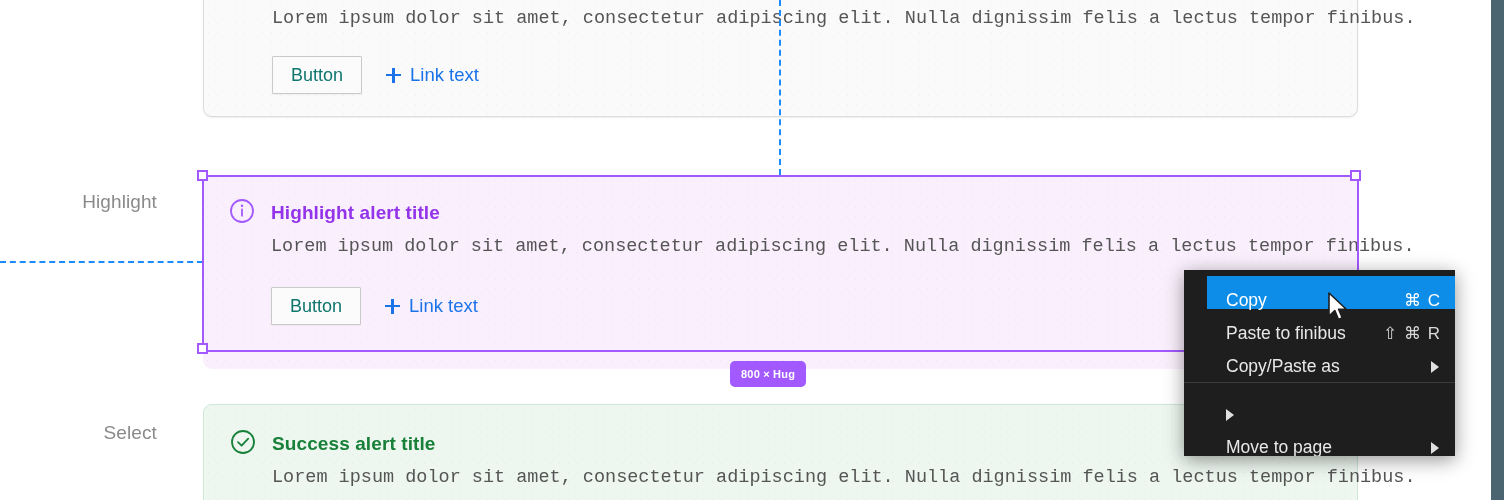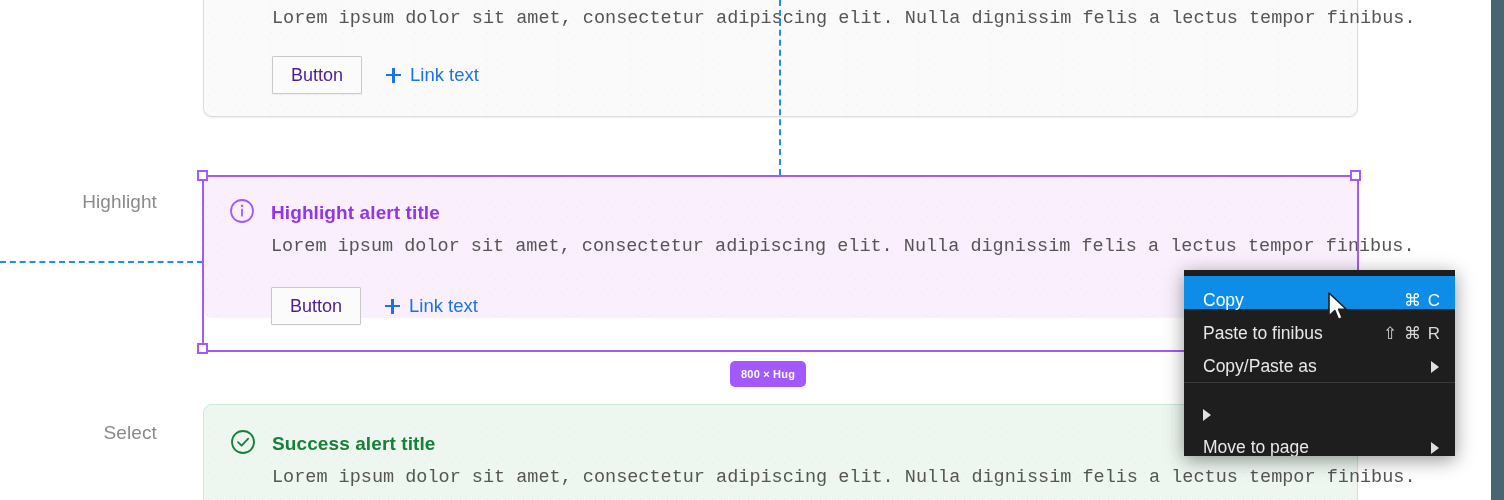--- a/index.html
+++ b/index.html
@@ -64,21 +64,21 @@
     background-color: #fafafa;
     border: 1px solid #dcdcdc;
     box-shadow: 0 1px 2px rgba(0,0,0,.07);
   }
 
   
   #card-highlight {
     left: 203px;
     top: 176px;
     width: 1155px;
-    height: 142px;
+    height: 193px;
     background-color: #faf0fd;
     padding-left: 14px;
   }
 
   
   #card-success {
     left: 203px;
     top: 404px;
     width: 1155px;
     height: 170px;
@@ -113,21 +113,21 @@
   .btn-row { position: absolute; display: flex; align-items: center; }
   .ui-button {
     box-sizing: border-box;
     height: 38px;
     padding: 0 18px;
     display: flex;
     align-items: center;
     border: 1px solid #c9c9c9;
     border-radius: 1px;
     background: #fbfbfb;
-    color: #4c1d95;
+    color: #0f766e;
     font-size: 18px;
     font-family: "Liberation Sans", sans-serif;
     box-shadow: 0 1px 1px rgba(0,0,0,.04);
     white-space: nowrap;
   }
   .link-wrap {
     display: flex;
     align-items: center;
     gap: 9px;
     margin-left: 24px;
@@ -223,20 +223,21 @@
   .menu-item {
     position: relative;
     height: 33px;
     display: flex;
     align-items: center;
     padding: 16px 14px 0 19px;
     color: #e8e8e8;
     font-size: 17.5px;
     white-space: nowrap;
     box-sizing: border-box;
+    margin-left: 23px;
   }
   .menu-item.selected { background: #0d8ce8; color: #ffffff; }
   .menu-item .mi-label { flex: 1 1 auto; }
   .menu-item .mi-shortcut {
     flex: none;
     color: #d8d8d8;
     font-size: 17px;
     letter-spacing: 1px;
   }
   .menu-item.selected .mi-shortcut { color: #ffffff; }

